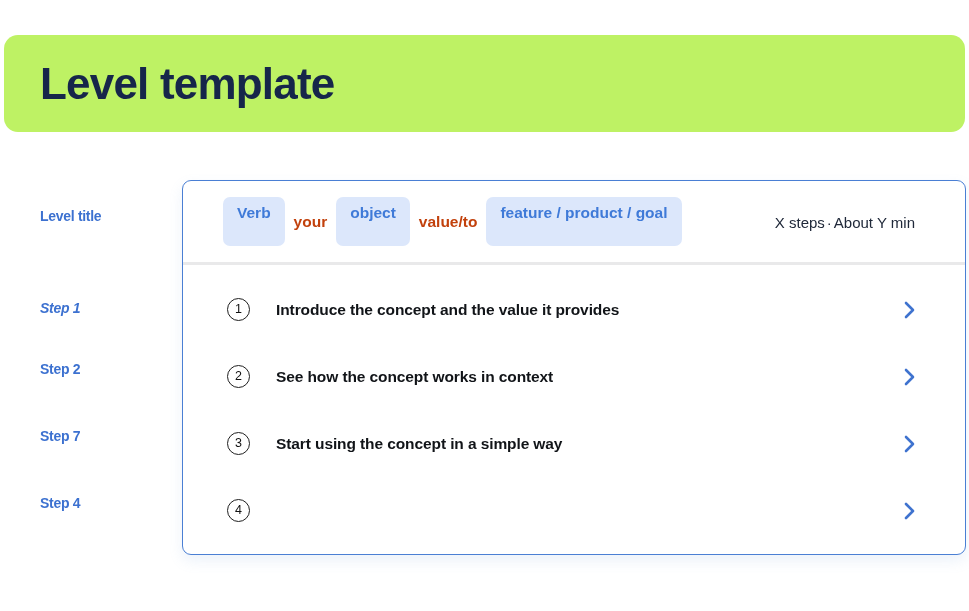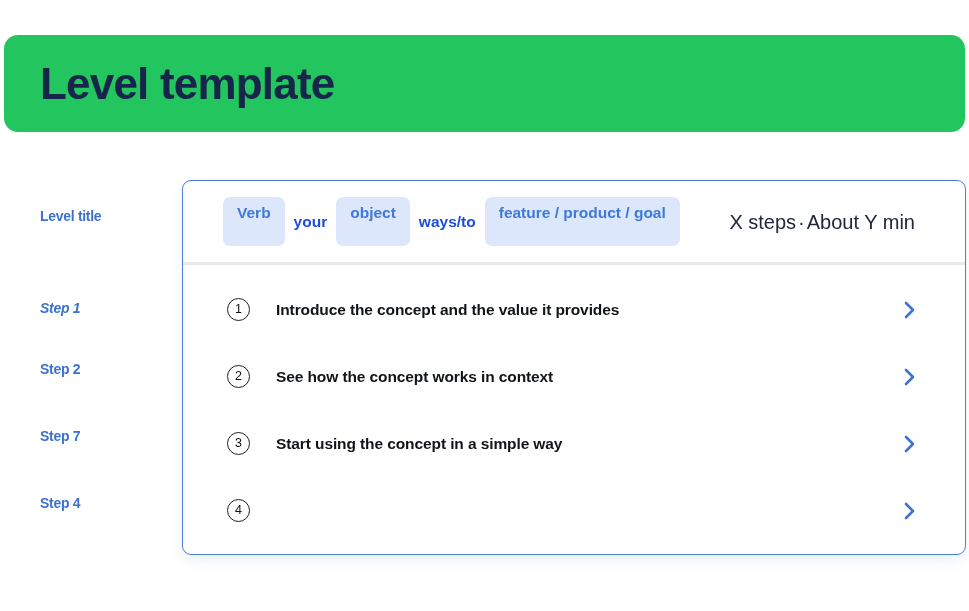--- a/index.html
+++ b/index.html
@@ -15,21 +15,21 @@
     position: relative;
   }
 
   
   .header-banner {
     position: absolute;
     left: 4px;
     top: 35px;
     width: 961px;
     height: 97px;
-    background: #22c55e;
+    background: #bef264;
     border-radius: 14px;
     box-sizing: border-box;
   }
   .page-title {
     position: absolute;
     left: 36px;
     top: 50%;
     transform: translateY(-50%);
     font-size: 44px;
     font-weight: 700;
@@ -93,32 +93,32 @@
     background: #dce7fb;
     color: #3f7ad8;
     font-size: 15.5px;
     font-weight: 700;
     border-radius: 7px;
     padding: 8px 14px 25px 14px;
     line-height: 1;
     white-space: nowrap;
   }
   .plain-word {
-    color: #1d4ed8;
+    color: #c2410c;
     font-size: 15.5px;
     font-weight: 700;
     line-height: 1;
     white-space: nowrap;
   }
   .meta {
     position: absolute;
     right: 50px;
     top: 50%;
     transform: translateY(-50%);
-    font-size: 20px;
+    font-size: 15px;
     color: #20293a;
     white-space: nowrap;
   }
   .meta .dot {
     padding: 0 2px;
   }
 
   .divider {
     height: 3px;
     background: #e9e9ea;
@@ -185,21 +185,21 @@
   <div class="rail-item r4">Step 4</div>
 </div>
 
 <div class="card">
 
   <div class="card-header">
     <div class="formula">
       <span class="pill">Verb</span>
       <span class="plain-word">your</span>
       <span class="pill">object</span>
-      <span class="plain-word">ways/to</span>
+      <span class="plain-word">value/to</span>
       <span class="pill">feature / product / goal</span>
     </div>
     <div class="meta">
       <span>X steps</span><span class="dot">·</span><span>About Y min</span>
     </div>
   </div>
 
   <div class="divider"></div>
 
   <div class="steps">

